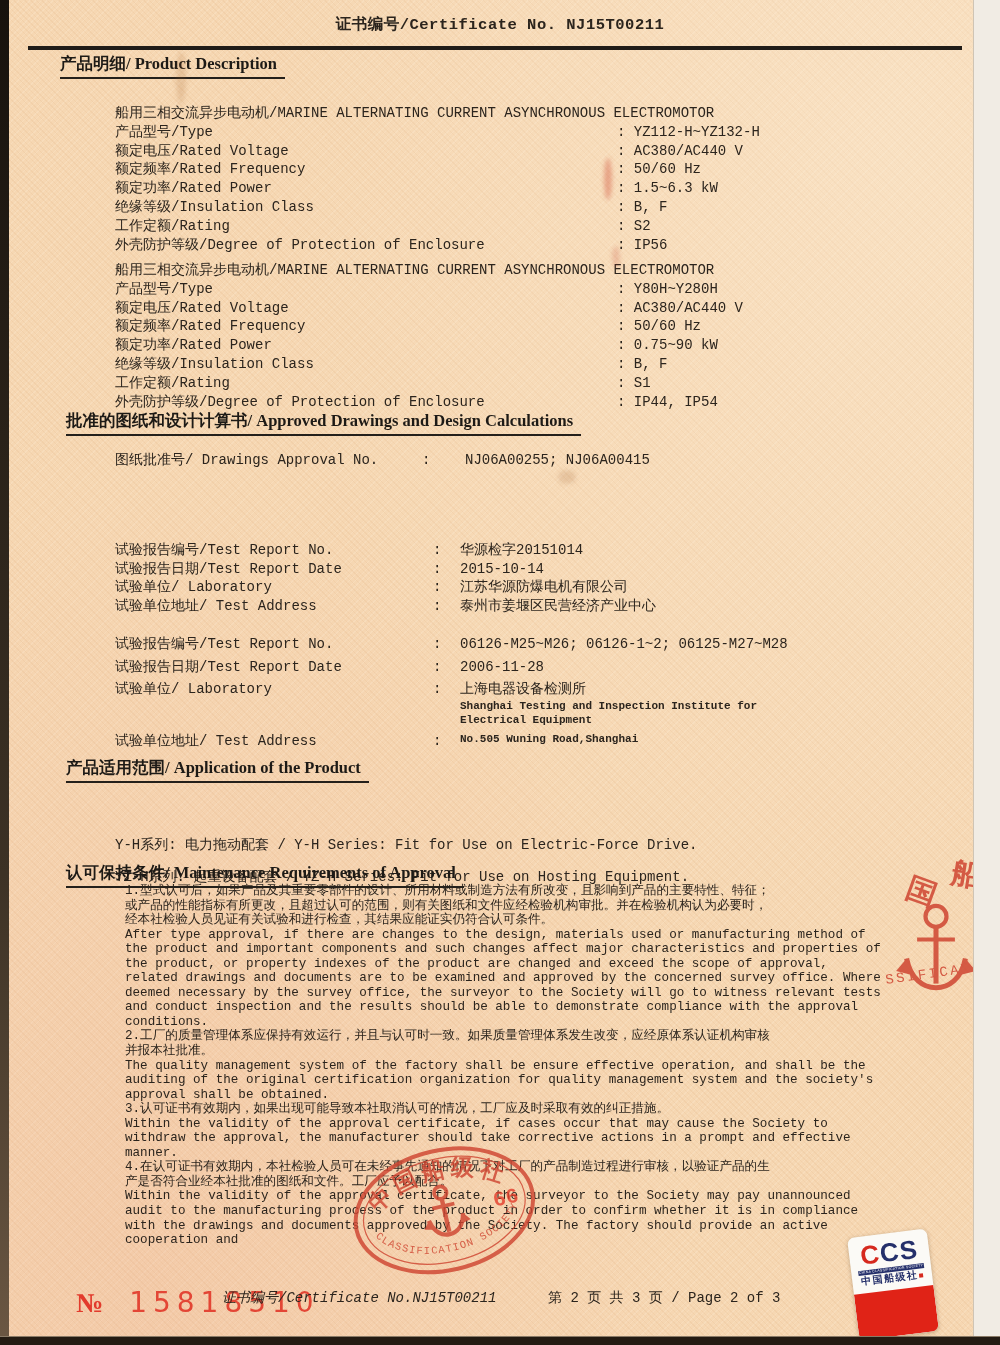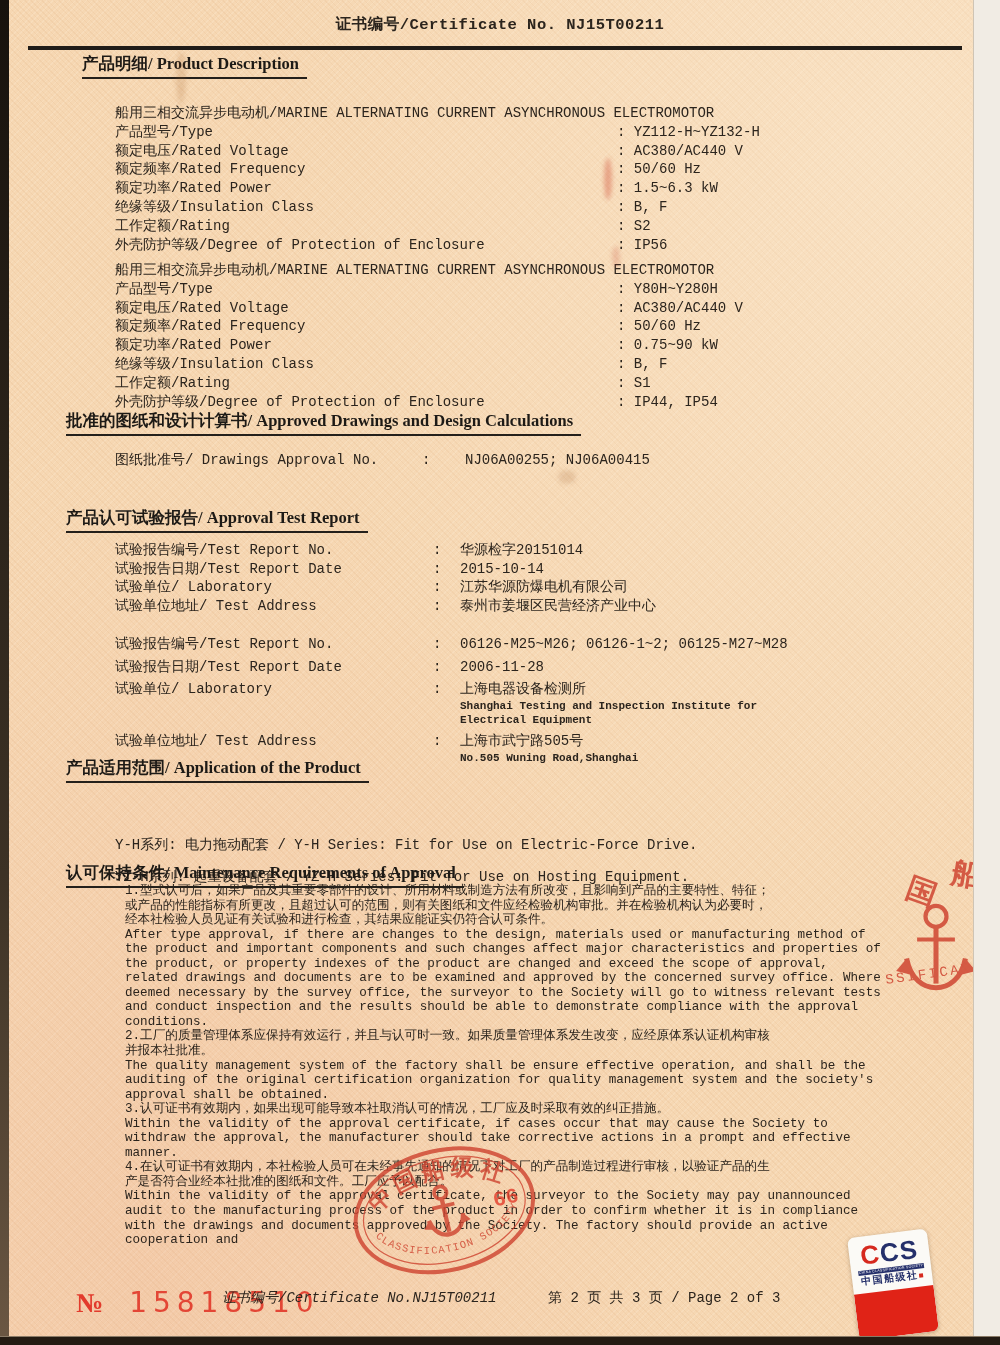--- a/index.html
+++ b/index.html
@@ -66,21 +66,21 @@
   .ccs-red{position:absolute;left:0;right:0;bottom:0;height:46px;background:#e02317;}
 </style>
 </head>
 <body>
 
 <div class="page">
 
   <div class="abs hdr">证书编号/Certificate No. NJ15T00211</div>
   <div class="abs rule-top"></div>
 
-  <div class="abs" style="left:82px;top:53px;">
+  <div class="abs" style="left:60px;top:53px;">
     <span class="stitle">产品明细/ Product Description</span>
   </div>
 
   <div class="abs pblock" style="left:115px;top:92px;">
     <div class="pheading">船用三相交流异步电动机/MARINE ALTERNATING CURRENT ASYNCHRONOUS ELECTROMOTOR</div>
     <div>
 
         <div class="prow">
           <span>产品型号/Type</span>
           <span class="pvalue">: YZ112-H~YZ132-H</span>
@@ -164,23 +164,20 @@
   </div>
   <div class="abs" style="left:115px;top:451px;">
 
       <div class="drow">
         <span>图纸批准号/ Drawings Approval No.</span>
         <span class="dcolon">:</span>
         <span class="dvalue">NJ06A00255; NJ06A00415</span>
       </div>
     </div>
 
-  <div class="abs" style="left:66px;top:507px;">
-    <span class="stitle">产品认可试验报告/ Approval Test Report</span>
-  </div>
 
   <div class="abs" style="left:115px;top:541px;">
 
       <div class="trow">
         <span class="tlabel">试验报告编号/Test Report No.</span>
         <span class="tcolon">:</span>
         <div class="tvals">
           <div class="tv1">华源检字20151014</div>
           <div class="tv2"></div>
           <div class="tv3"></div>
@@ -247,21 +244,20 @@
           <div class="tv1">上海电器设备检测所</div>
           <div class="tv2">Shanghai Testing and Inspection Institute for</div>
           <div class="tv3">Electrical Equipment</div>
         </div>
       </div>
 
       <div class="trow tgap">
         <span class="tlabel">试验单位地址/ Test Address</span>
         <span class="tcolon">:</span>
         <div class="tvals">
-          <div class="tv1">上海市武宁路505号</div>
           <div class="tv2">No.505 Wuning Road,Shanghai</div>
           <div class="tv3"></div>
         </div>
       </div>
     </div>
 
   <div class="abs" style="left:66px;top:757px;">
     <span class="stitle">产品适用范围/ Application of the Product</span>
   </div>
   <div class="abs" style="left:115px;top:829px;">

